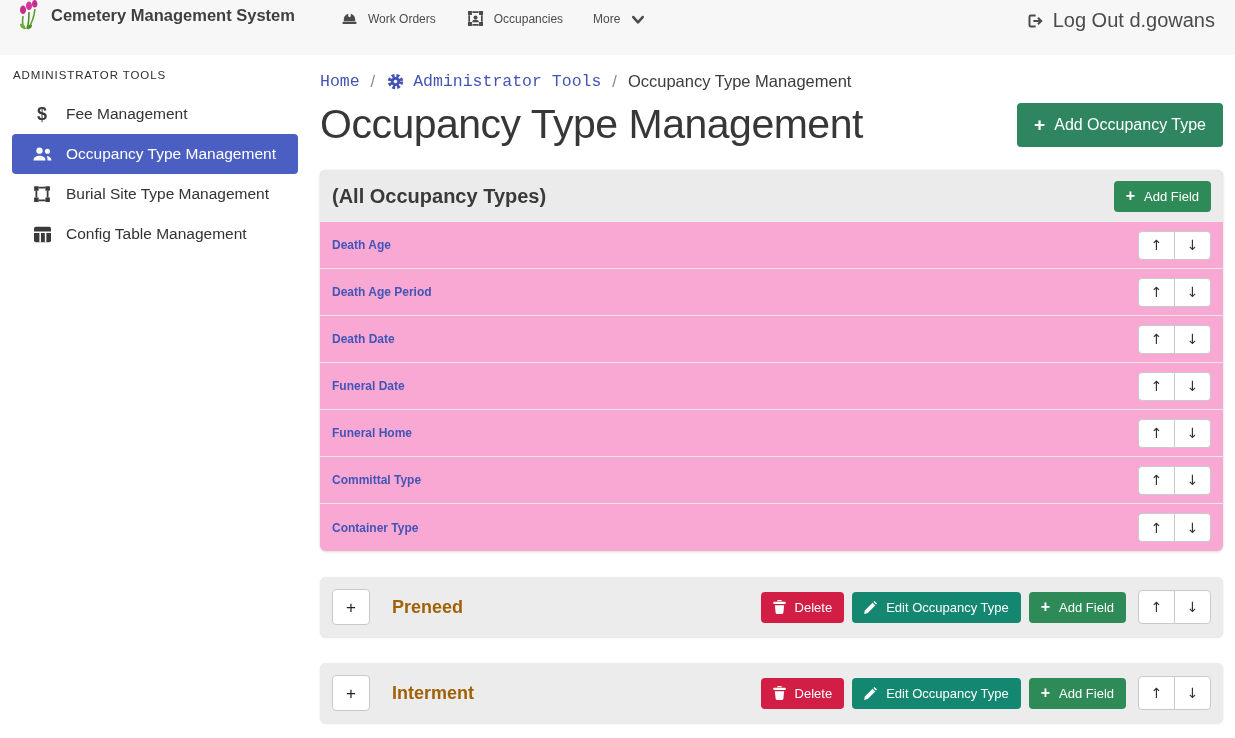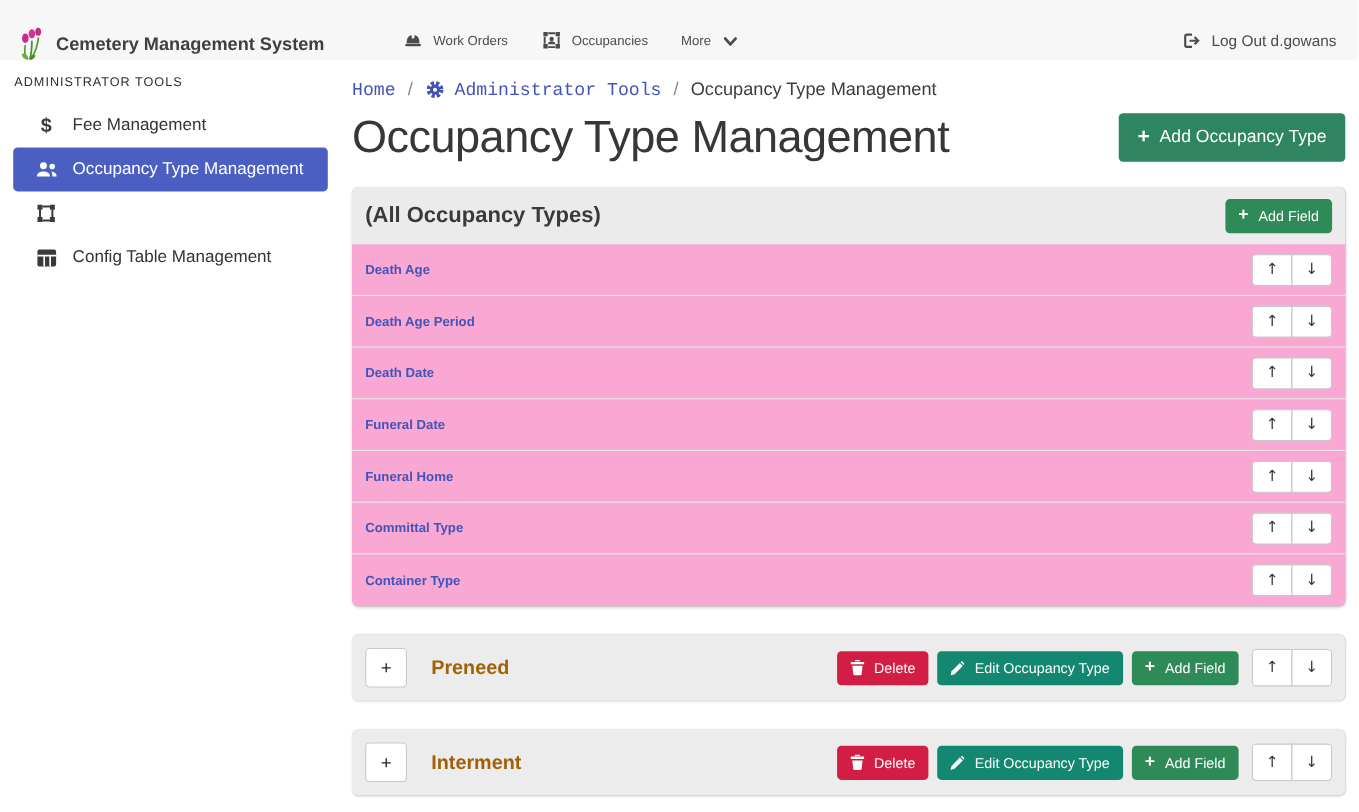--- a/index.html
+++ b/index.html
@@ -1,28 +1,28 @@
 <!DOCTYPE html>
 <html style="--navbar_bg: #f7f7f7; --primary: #4a5fc1; --link: #4254b6; --green_dark: #2e8560; --green: #2e8b57; --teal: #13876f; --red: #d21e45; --header_bg: #ebebeb; --section_bg: #ececec;"><head>
 <meta charset="utf-8">
 <style>
   * { box-sizing: border-box; margin: 0; padding: 0; }
   html,body { width:1235px; height:738px; overflow:hidden; background:#fff;
     font-family:"Liberation Sans","DejaVu Sans",sans-serif; color:#3a3a3a; }
 
   
-  .navbar { height:55px; background:var(--navbar_bg); display:flex; align-items:flex-end;
-    padding:0 16px;gap:26px; }
+  .navbar { height:55px; background:var(--navbar_bg); display:flex; align-items:flex-start;
+    padding:0 16px; }
   .brand { display:flex; align-items:center; gap:9px; font-size:16.5px; font-weight:bold;
     color:#3f3f3f; cursor:pointer; }
   .nav-links { display:flex; align-items:center; margin-left:30px; }
   .nav-link { display:flex; align-items:center; gap:9px; padding:9px 15px; font-size:12px;
     color:#4b4b4b; cursor:pointer; }
   .nav-link .chev { margin-left:2px; margin-top:3px; }
-  .logout { margin-left:auto; display:flex; align-items:center; gap:9px; font-size:14px;
+  .logout { margin-left:auto; display:flex; align-items:center; gap:9px; font-size:20px;
     color:#4b4b4b; cursor:pointer; padding:9px 4px; }
 
   
   .layout { display:flex; height:683px; }
   .sidebar { width:310px; padding:8px 12px 0 12px; flex:none; }
   .sidebar-heading { font-size:11.5px; letter-spacing:.9px; color:#2e2e2e;
     text-transform:uppercase; margin:6px 0 13px 1px; }
   .side-item { display:flex; align-items:center; gap:13px; height:40px; padding:0 10px 0 19px;
     font-size:15.5px; color:#333; border-radius:4px; cursor:pointer; }
   .side-item .ic { width:22px; display:flex; justify-content:center; align-items:center; color:#3a3a3a; }
@@ -166,20 +166,21 @@
       <span>Occupancy Type Management</span>
     </div>
 
     <div class="side-item">
       <span class="ic">
         <svg width="18" height="18" viewBox="0 0 24 24" fill="currentColor">
           <path d="M1.5 1.5h6v6h-6zM16.5 1.5h6v6h-6zM1.5 16.5h6v6h-6zM16.5 16.5h6v6h-6z"></path>
           <path d="M7.5 3.5h9M4.5 7.5v9M19.5 7.5v9M7.5 20.5h9" stroke="currentColor" stroke-width="2.4" fill="none"></path>
         </svg>
       </span>
+      <span>Burial Site Type Management</span>
     </div>
 
     <div class="side-item">
       <span class="ic">
         <svg width="19" height="17" viewBox="0 0 24 22">
           <rect x="1" y="1" width="22" height="20" rx="2.4" fill="currentColor"></rect>
           <path d="M1 8.2h22M9 8.2V21M16 8.2V21" stroke="#fff" stroke-width="2"></path>
         </svg>
       </span>
       <span>Config Table Management</span>

